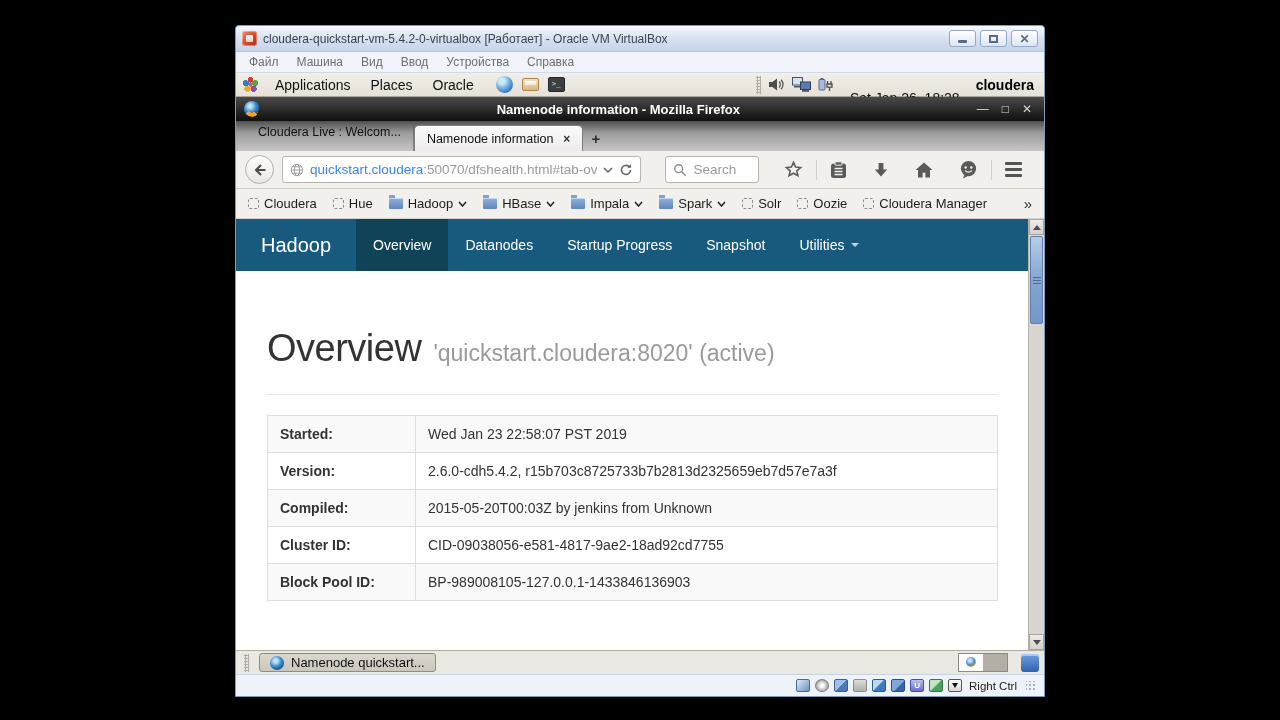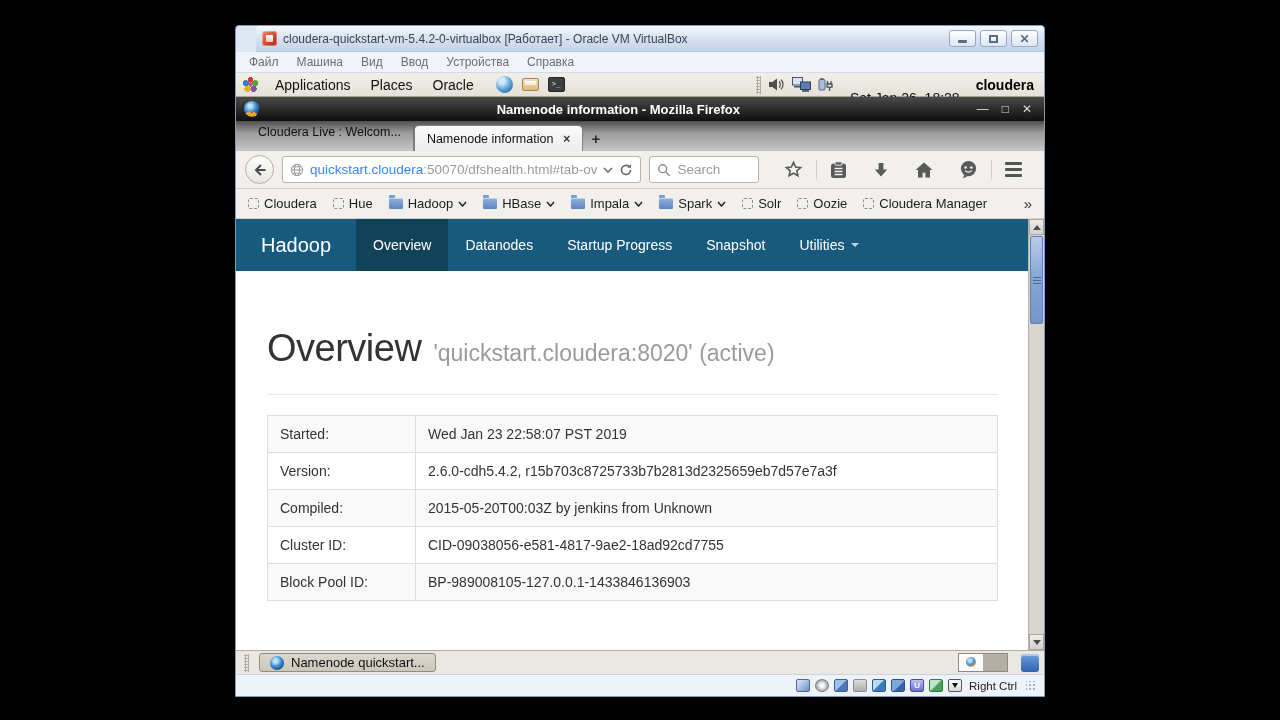--- a/index.html
+++ b/index.html
@@ -5,21 +5,21 @@
   * { margin:0; padding:0; box-sizing:border-box; }
   html,body { width:1280px; height:720px; background:#000; overflow:hidden;
     font-family:"Liberation Sans", sans-serif; }
 
   
   .vbox-window { position:absolute; left:235px; top:25px; width:810px; height:672px;
     background:#dfe7f4; border:1px solid #7f9db9; border-radius:4px 4px 0 0;
     display:flex; flex-direction:column; }
   .vbox-titlebar { height:26px; flex:0 0 26px; display:flex; align-items:center; gap:6px;
     padding:0 6px; background:linear-gradient(#f6f9fd,#d9e3f2 45%,#c5d4ea);
-    border-radius:4px 4px 0 0; border-bottom:1px solid #b9c8de;margin-left:20px; }
+    border-radius:4px 4px 0 0; border-bottom:1px solid #b9c8de; }
   .vbox-app-icon { width:15px; height:15px; border-radius:3px;
     background:linear-gradient(135deg,#f08a6d 0%,#d9472b 55%,#a82d14 100%);
     box-shadow:inset 0 0 0 1px rgba(255,255,255,.35); position:relative; }
   .vbox-app-icon::after { content:""; position:absolute; left:4px; top:4px; width:7px; height:7px;
     background:linear-gradient(#fff,#e8c9bd); border-radius:1px; }
   .vbox-title { flex:1; font-size:12px; color:#3c4352; white-space:nowrap; overflow:hidden; }
   .vbox-controls { display:flex; gap:4px; }
   .vbox-btn { width:27px; height:17px; border:1px solid #93a9c6; border-radius:3px;
     background:linear-gradient(#ffffff,#dde6f2); display:flex; align-items:center; justify-content:center; }
   .glyph-min { width:9px; height:3px; background:#5a6b85; border-radius:1px; margin-top:5px; }
@@ -86,21 +86,21 @@
 
   .ff-navbar { height:38px; flex:0 0 38px; background:#f2f0ed; border-bottom:1px solid #cfccc6;
     display:flex; align-items:center; padding:0 9px; gap:8px; }
   .back-btn { width:29px; height:29px; border-radius:50%; border:1px solid #b3afa9;
     background:linear-gradient(#fdfdfd,#e9e7e3); display:flex; align-items:center; justify-content:center; flex:0 0 auto; }
   .url-box { flex:1 1 auto; max-width:372px; height:27px; background:#fff; border:1px solid #b8b4ae;
     border-radius:3px; display:flex; align-items:center; padding:0 7px; gap:6px; }
   .url-text { flex:1; font-size:13.5px; white-space:nowrap; overflow:hidden; }
   .url-host { color:#3b82f6; } .url-rest { color:#9a9a9a; }
   .search-box { width:146px; height:27px; background:#fff; border:1px solid #b8b4ae; border-radius:3px;
-    display:flex; align-items:center; padding:0 7px; gap:6px; }
+    display:flex; align-items:center; padding:0 7px; gap:6px;margin-left:16px; }
   .search-input { border:none; outline:none; width:100%; font-size:13.5px; color:#333;
     font-family:"Liberation Sans",sans-serif; background:transparent; }
   .search-input::placeholder { color:#9a9a9a; }
   .nav-icons { display:flex; align-items:center; gap:0; margin-left:4px; }
   .nav-ibtn { padding:0 13px; display:flex; align-items:center; }
   .vsep { width:1px; height:20px; background:#d2cec8; }
   .burger { display:flex; flex-direction:column; gap:3px; }
   .burger span { width:17px; height:3px; background:#555; border-radius:1px; }
 
   .ff-bookmarks { height:30px; flex:0 0 30px; background:#f2f0ed; border-bottom:1px solid #d6d2cc;
@@ -123,21 +123,21 @@
   .hnav-item.active { background:#114358; }
   .caret-down { width:0; height:0; border-left:4px solid transparent; border-right:4px solid transparent;
     border-top:4px solid #bcd3e0; }
   .page-body { padding:56px 30px 0 31px; }
   .h1row { display:flex; align-items:baseline; gap:12px; }
   .h1 { font-size:38px; color:#333; font-weight:normal; letter-spacing:-.5px; }
   .h1small { font-size:23px; color:#9a9a9a; font-weight:normal; }
   .hrule { border:none; border-top:1px solid #e7e7e7; margin:24px 0 20px 0; }
   table.info { width:100%; border-collapse:collapse; }
   table.info td { border:1px solid #ddd; padding:10px 12px; font-size:14px; color:#333; }
-  table.info td.lbl { width:148px; font-weight:normal; }
+  table.info td.lbl { width:148px; font-weight:bold; }
   table.info tr:nth-child(odd) { background:#f9f9f9; }
 
   
   .scrollbar { flex:0 0 16px; background:#d8d4cf; border-left:1px solid #b7b3ad;
     display:flex; flex-direction:column; position:relative; }
   .sb-btn { height:16px; flex:0 0 16px; background:linear-gradient(#efede9,#d4d0ca);
     border:1px solid #aaa69f; display:flex; align-items:center; justify-content:center; }
   .sb-btn.bottom { margin-top:auto; }
   .tri-up { width:0;height:0;border-left:4px solid transparent;border-right:4px solid transparent;border-bottom:5px solid #4c4c4c; }
   .tri-down { width:0;height:0;border-left:4px solid transparent;border-right:4px solid transparent;border-top:5px solid #4c4c4c; }

